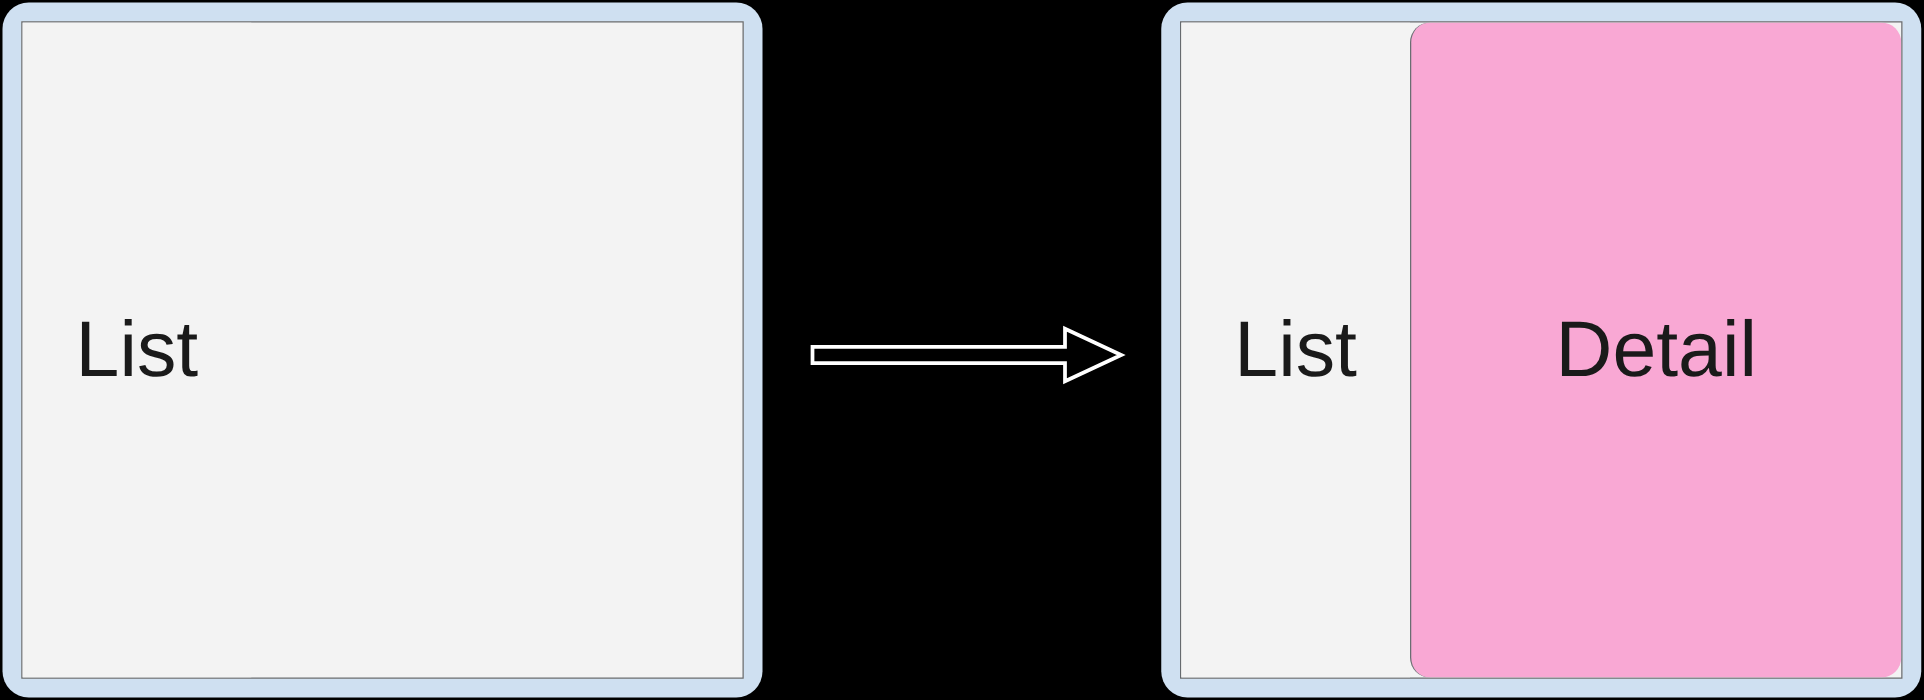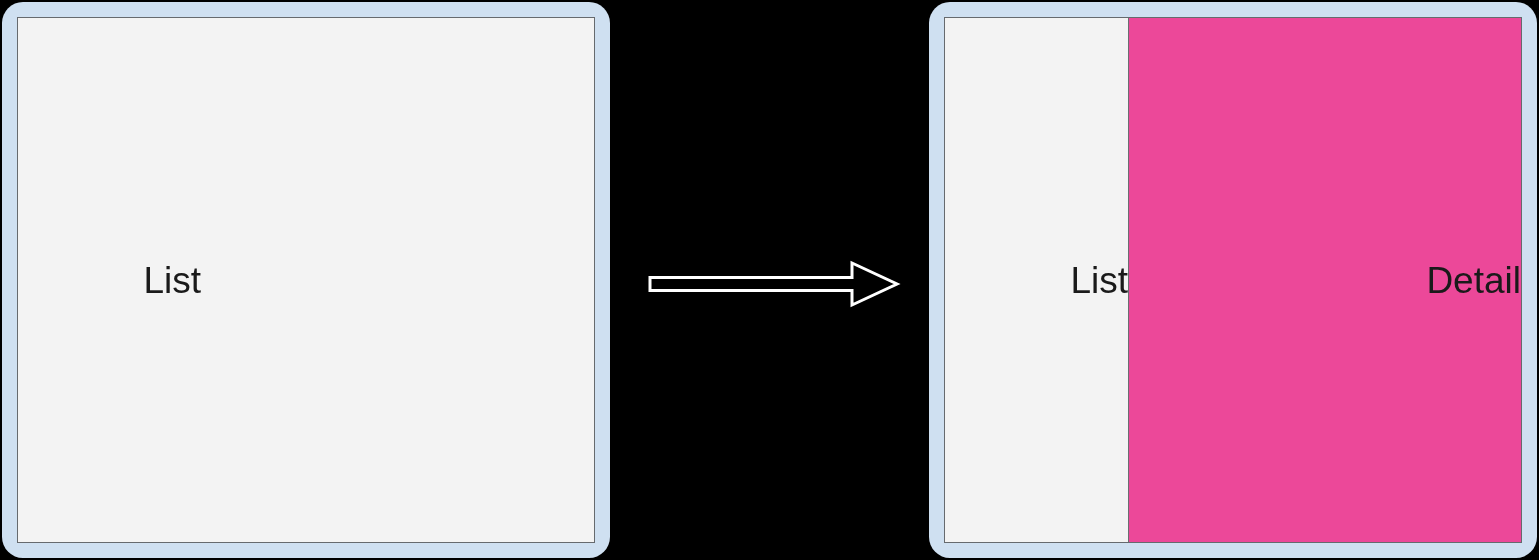--- a/index.html
+++ b/index.html
@@ -50,44 +50,44 @@
     border: 1.5px solid #666a6e;   
     background: #f3f3f3;
     overflow: hidden;
   }
 
   
   .pane {
     box-sizing: border-box;
     display: flex;
     align-items: center;
-    justify-content: flex-end;
+    justify-content: center;
     height: 100%;
     color: #1a1a1a;
-    font-size: 37px;
+    font-size: 63px;
     font-weight: 400;
     letter-spacing: 0px;
     line-height: 1;
     white-space: nowrap;
     -webkit-font-smoothing: antialiased;
   }
 
   .pane-list {
     flex: 0 0 183px;
     background: #f3f3f3;
   }
 
   .pane-detail {
     flex: 1 1 auto;
     border-left: 1.5px solid #6a6e72;
   }
 
   
   .fill-subdetail { background: #9a9a9a; }
-  .fill-detail    { background: #ec4899; }
+  .fill-detail    { background: #f9a8d4; border-radius: 16px; }
 
   
   .arrow {
     position: absolute;
     left: 645px;
     top: 258px;
     width: 258px;
     height: 52px;
   }
   .arrow svg { display: block; }

